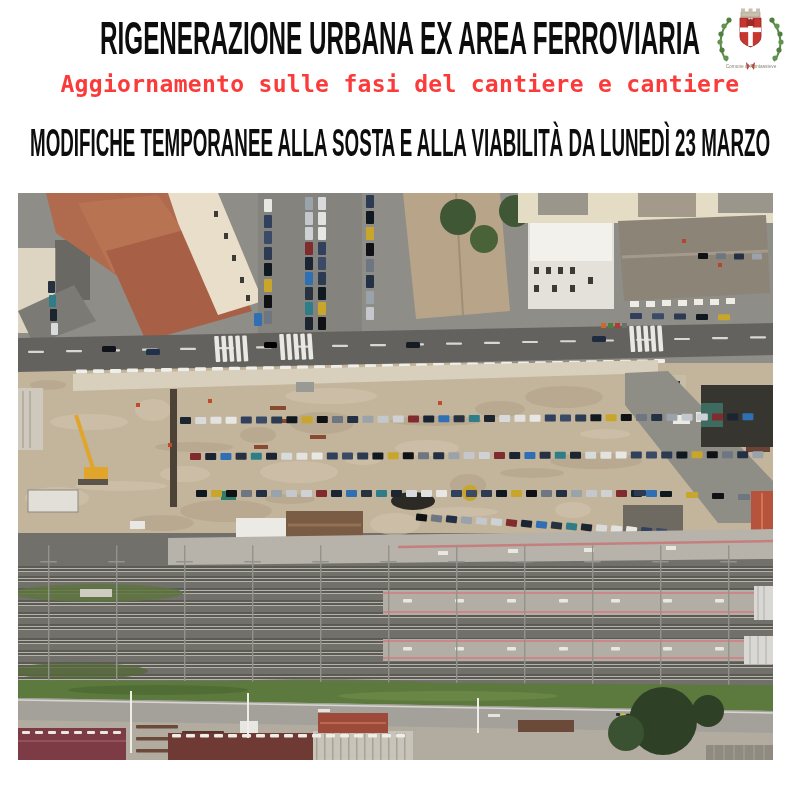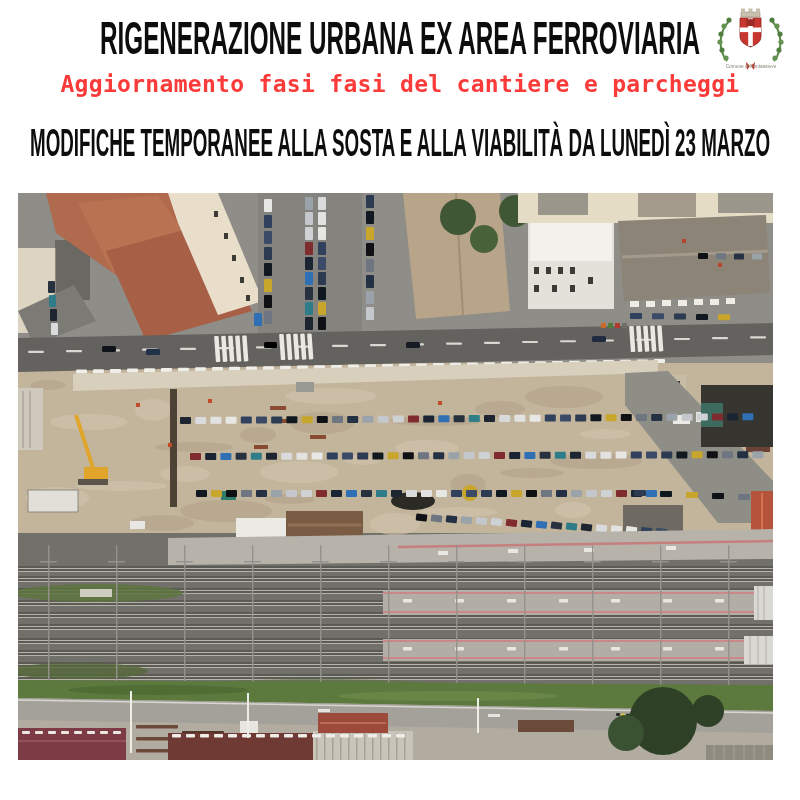--- a/index.html
+++ b/index.html
@@ -56,21 +56,21 @@
       <rect x="38.2" y="12" width="4.6" height="28" fill="#ffffff"></rect>
       <rect x="30" y="21.5" width="21" height="4.6" fill="#ffffff"></rect>
       <rect x="36.5" y="13.5" width="8" height="6.5" fill="#9c2d26"></rect>
       <rect x="36.5" y="12.5" width="2" height="2" fill="#9c2d26"></rect>
       <rect x="39.5" y="12.5" width="2" height="2" fill="#9c2d26"></rect>
       <rect x="42.5" y="12.5" width="2" height="2" fill="#9c2d26"></rect>
     </g>
     <text x="41" y="62" font-size="4.8" text-anchor="middle">Comune di Pontassieve</text>
   </svg>
 
-  <div class="subtitle">Aggiornamento fasi fasi del cantiere e parcheggi</div>
+  <div class="subtitle">Aggiornamento sulle fasi del cantiere e cantiere</div>
 
   <svg class="banner-svg" viewBox="0 0 800 50">
     <text x="400" y="38" font-size="38" text-anchor="middle" textLength="740" lengthAdjust="spacingAndGlyphs">MODIFICHE TEMPORANEE ALLA SOSTA E ALLA VIABILITÀ DA LUNEDÌ 23 MARZO</text>
   </svg>
 
   <div class="photo">
     <svg width="755" height="567" viewBox="0 0 755 567">
 
       <rect x="0" y="0" width="755" height="200" fill="#8f8d87"></rect>
       <rect x="0" y="170" width="755" height="185" fill="#c3b49c"></rect>

